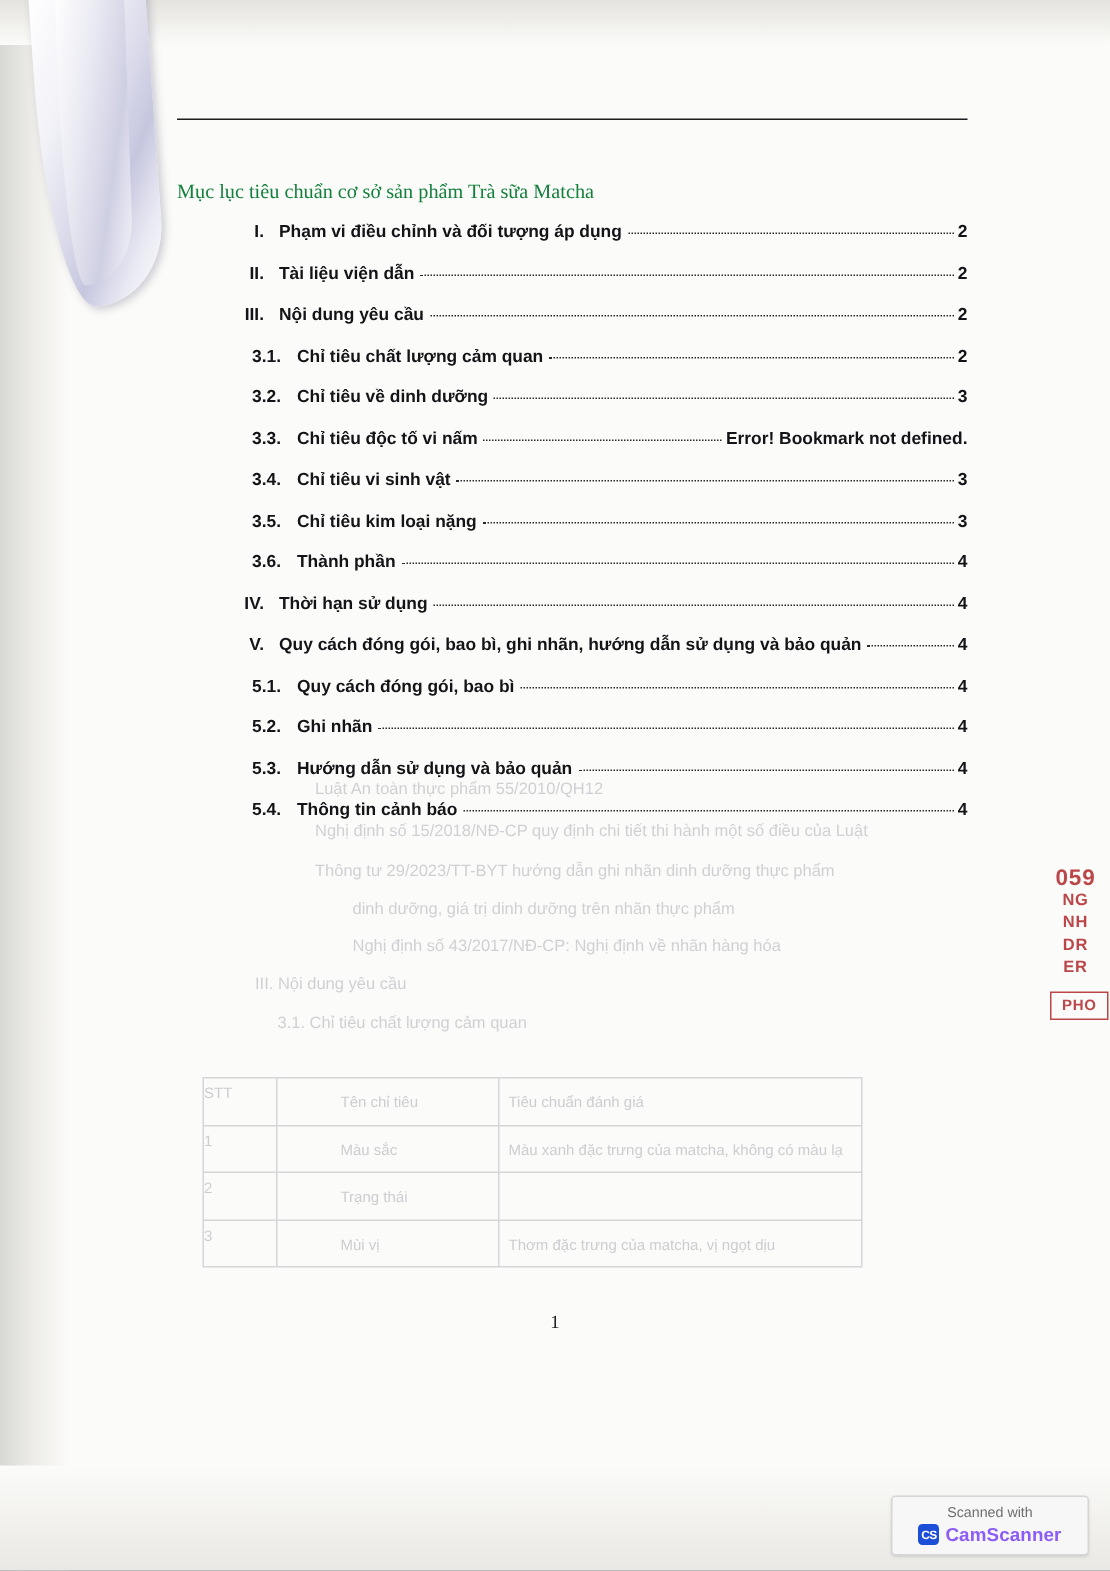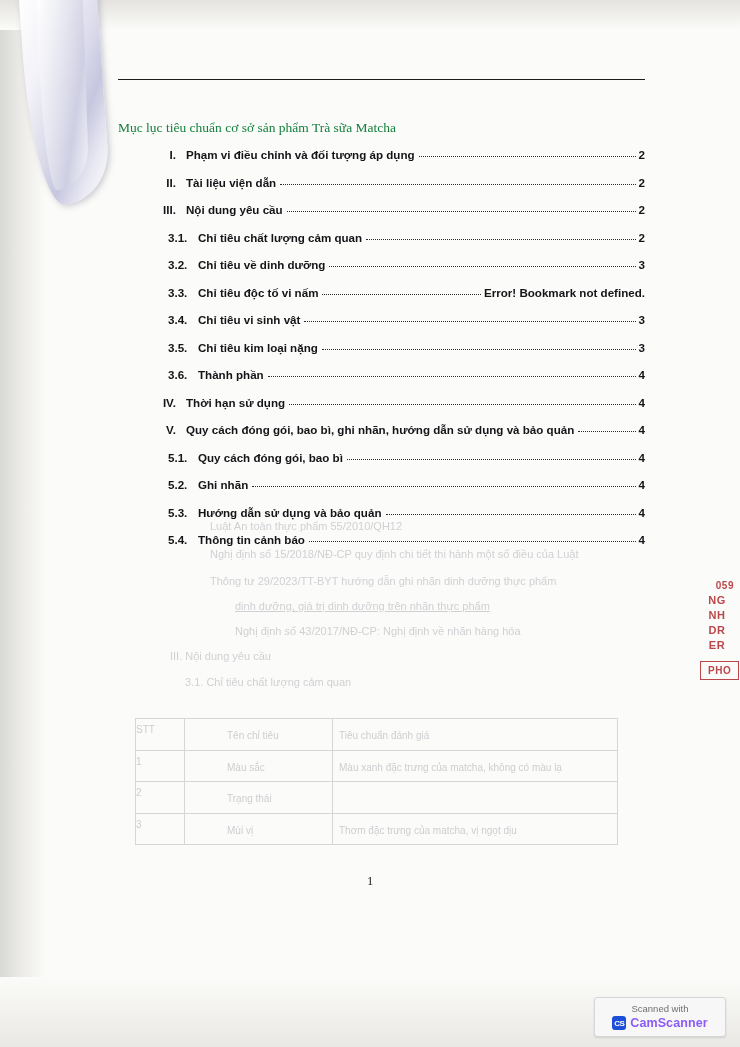--- a/index.html
+++ b/index.html
@@ -133,21 +133,21 @@
     color: rgba(110,110,125,0.30);
     font-family: "Liberation Sans", sans-serif;
     font-size: 11px;
     white-space: nowrap;
     pointer-events: none;
   }
   .ghost-table {
     position: absolute;
     left: 135px;
     top: 718px;
-    width: 483px;
+    width: 440px;
     height: 122px;
     pointer-events: none;
   }
   .ghost-table .gt-row {
     display: flex;
     height: 30.5px;
     border-top: 1px solid rgba(120,120,135,0.28);
     border-left: 1px solid rgba(120,120,135,0.28);
     border-right: 1px solid rgba(120,120,135,0.28);
     align-items: center;
@@ -167,21 +167,21 @@
     text-align: center;
     color: #b0282c;
     font-family: "Liberation Sans", sans-serif;
     font-size: 11px;
     line-height: 15px;
     font-weight: bold;
     letter-spacing: .5px;
     opacity: .85;
     pointer-events: none;
   }
-  .stamp .s-small { font-size: 10px; text-align: right; }
+  .stamp .s-small { font-size: 15px; }
   .stamp .s-box {
     margin-top: 8px;
     display: inline-block;
     border: 1.4px solid #b0282c;
     padding: 1px 7px;
     font-size: 10px;
   }
 
   
   .page-number {
@@ -247,21 +247,21 @@
   <div class="scan-shade-top"></div>
   <div class="scan-shade-bottom"></div>
 
   <div class="curl"></div>
   <div class="curl-inner"></div>
 
   <div>
     <div class="ghost" style="left:210px; top:520px;">Luật An toàn thực phẩm 55/2010/QH12</div>
     <div class="ghost" style="left:210px; top:548px;">Nghị định số 15/2018/NĐ-CP quy định chi tiết thi hành một số điều của Luật</div>
     <div class="ghost" style="left:210px; top:575px;">Thông tư 29/2023/TT-BYT hướng dẫn ghi nhãn dinh dưỡng thực phẩm</div>
-    <div class="ghost" style="left:235px; top:600px;text-decoration:underline;">dinh dưỡng, giá trị dinh dưỡng trên nhãn thực phẩm</div>
+    <div class="ghost" style="left:235px; top:600px;">dinh dưỡng, giá trị dinh dưỡng trên nhãn thực phẩm</div>
     <div class="ghost" style="left:235px; top:625px;">Nghị định số 43/2017/NĐ-CP: Nghị định về nhãn hàng hóa</div>
     <div class="ghost" style="left:170px; top:650px;">III.      Nội dung yêu cầu</div>
     <div class="ghost" style="left:185px; top:676px;">3.1.     Chỉ tiêu chất lượng cảm quan</div>
 
     <div class="ghost-table">
       <div class="gt-row">
         <div class="gt-c1"><span class="gt-text">STT</span></div>
         <div class="gt-c2"><span class="gt-text">Tên chỉ tiêu</span></div>
         <div class="gt-c3"><span class="gt-text">Tiêu chuẩn đánh giá</span></div>
       </div>

